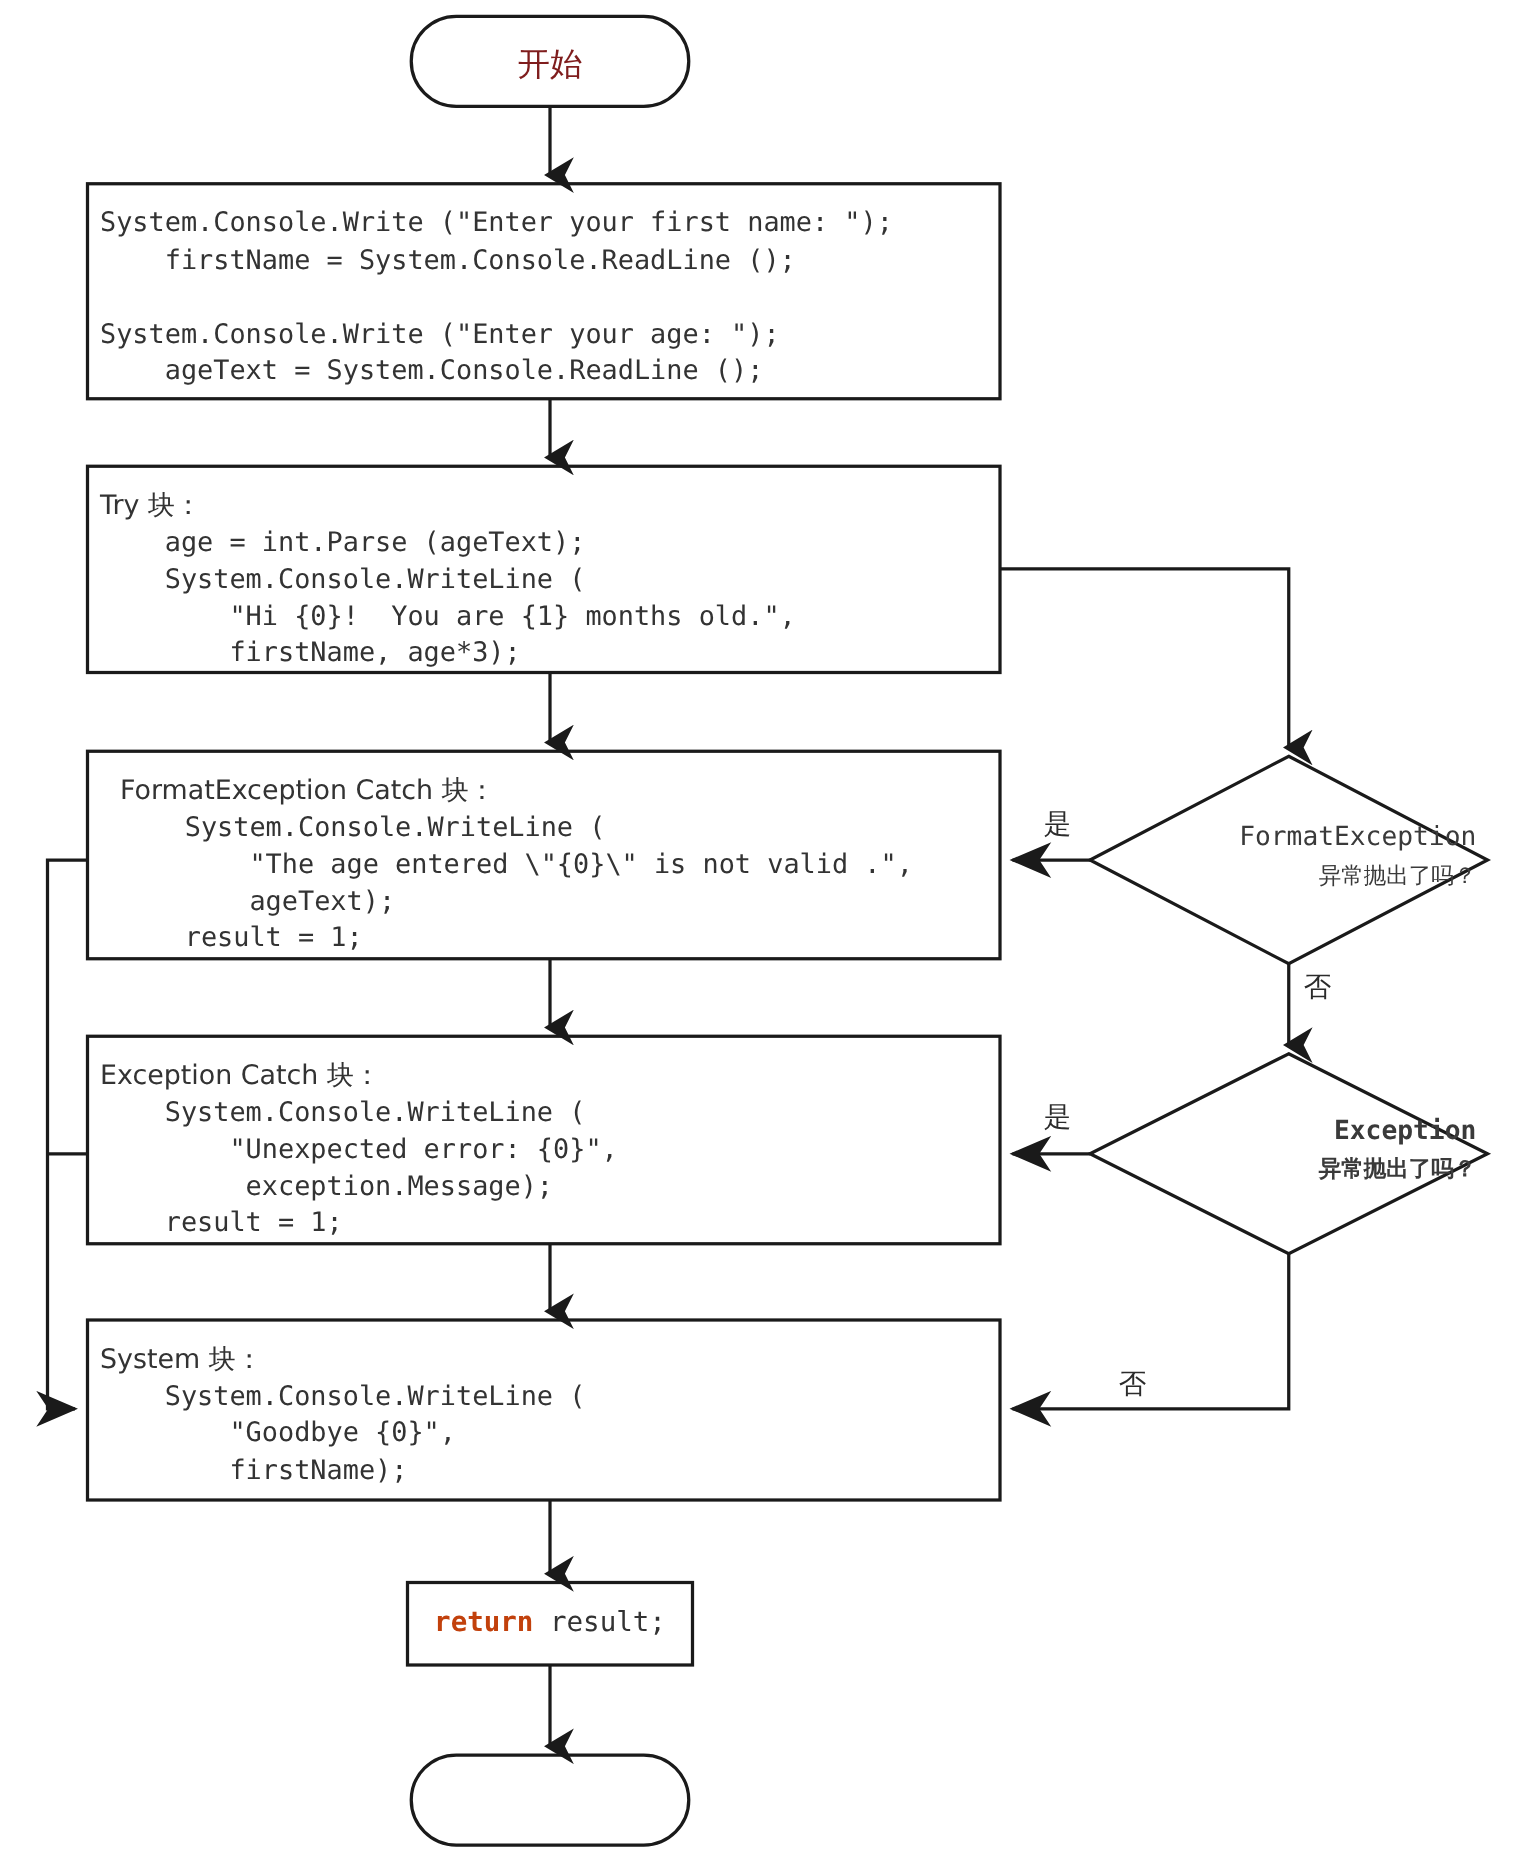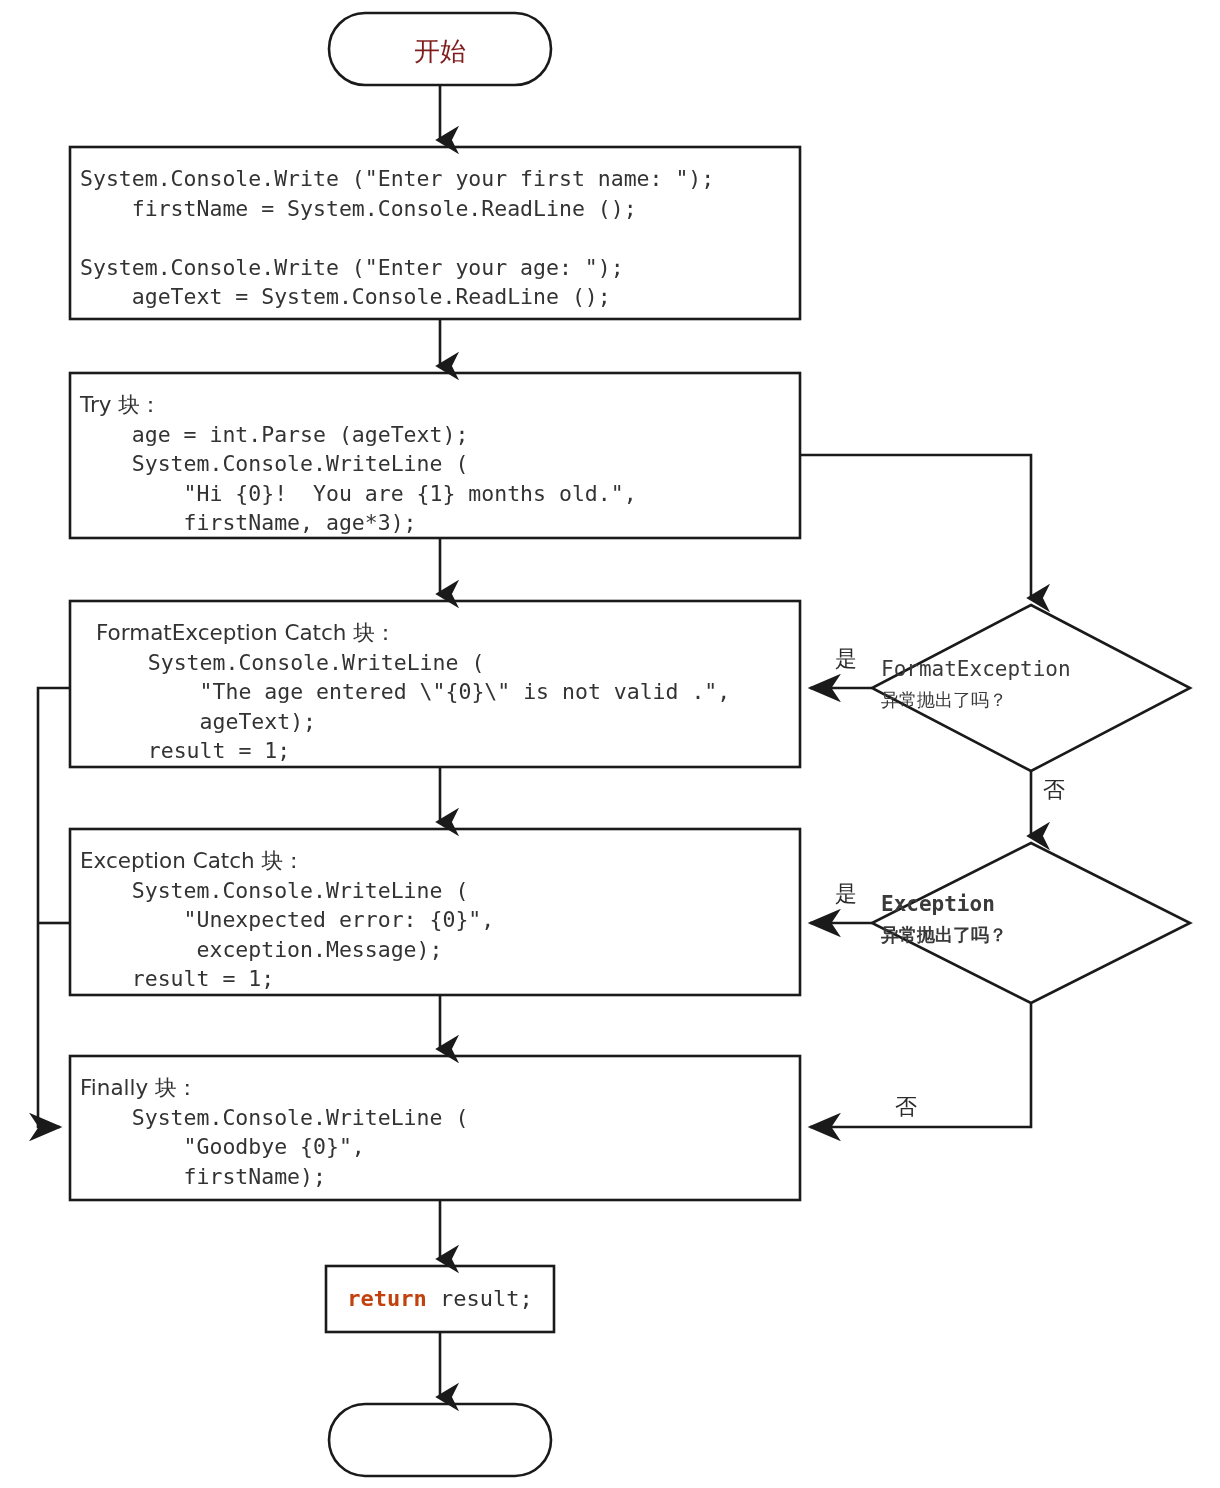--- a/index.html
+++ b/index.html
@@ -37,21 +37,21 @@
   
   .term-label {
     font-family: "DejaVu Sans", "Liberation Sans", sans-serif;
     font-size: 26px;
     color: #7f1d1d;
     text-align: center;
     width: 100%;
   }
   
   .diamond-label {
-    text-align: left;
+    text-align: right;
     font-size: 21px;
     line-height: 30px;
     color: #3a3a3a;
   }
   .diamond-label .cn {
     font-family: "DejaVu Sans", "Liberation Sans", sans-serif;
     font-size: 18px;
   }
   
   .edge-label {
@@ -146,21 +146,21 @@
 <span>        "The age entered \"{0}\" is not valid .",</span>
 <span>        ageText);</span>
 <span>    result = 1;</span></div>
 
   <div class="node-text code-block" style="left:80px; top:846px;"><span class="cn-inline">Exception Catch 块：</span>
 <span>    System.Console.WriteLine (</span>
 <span>        "Unexpected error: {0}",</span>
 <span>         exception.Message);</span>
 <span>    result = 1;</span></div>
 
-  <div class="node-text code-block" style="left:80px; top:1073px;"><span class="cn-inline">Finally 块：</span>
+  <div class="node-text code-block" style="left:80px; top:1073px;"><span class="cn-inline">System 块：</span>
 <span>    System.Console.WriteLine (</span>
 <span>        "Goodbye {0}",</span>
 <span>        firstName);</span></div>
 
   <div class="node-text return-label" style="left:326px; top:1286px; width:228px;"><b>return</b><span> result;</span></div>
 
 
   <div class="node-text diamond-label" style="left:881px; top:654px; width:300px;"><span>FormatException</span><br><span class="cn">异常抛出了吗？</span></div>
 
   <div class="node-text diamond-label" style="left:881px; top:889px; width:300px;font-weight:bold;"><span>Exception</span><br><span class="cn">异常抛出了吗？</span></div>

